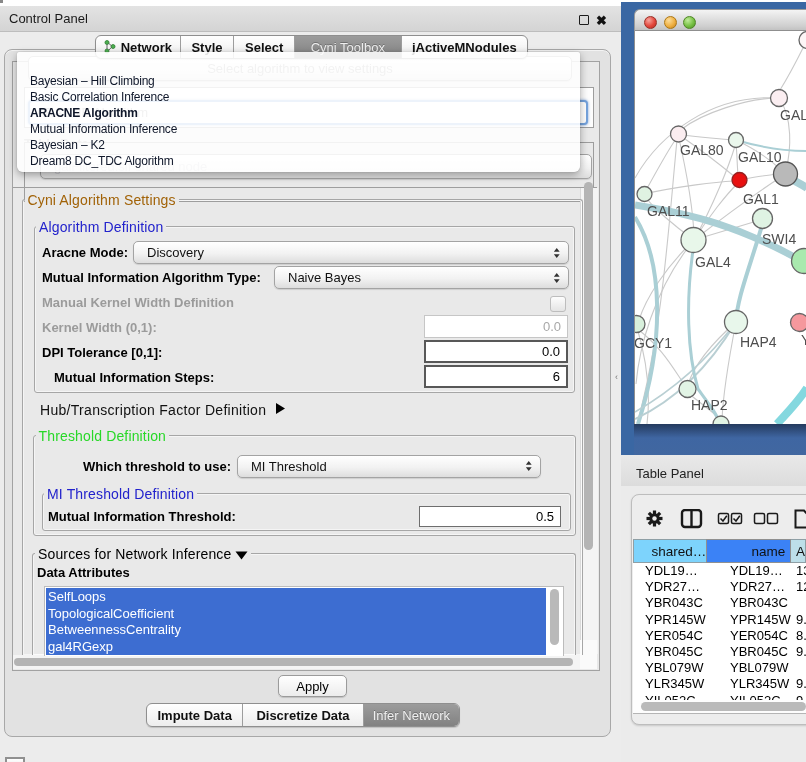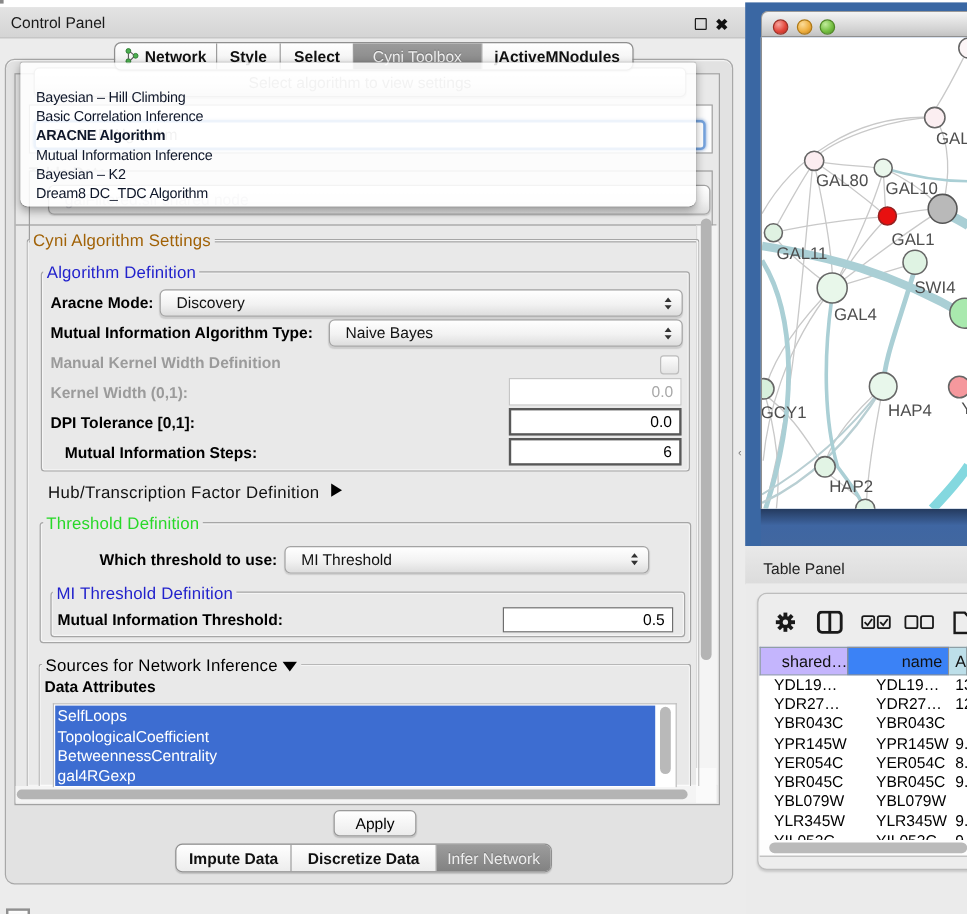--- a/index.html
+++ b/index.html
@@ -301,21 +301,21 @@
       <path d="M74.5 9.5 L77 12 L80.8 6.8"></path>
       <path d="M87.5 9.5 L90 12 L93.8 6.8"></path>
       <rect x="108.5" y="4.5" width="10" height="10" rx="1.5"></rect>
       <rect x="121.5" y="4.5" width="10" height="10" rx="1.5"></rect>
     </g>
 
     <path d="M149.5 1.5 L158 1.5 L162 6 L162 18.5 L149.5 18.5 Z" fill="none" stroke="#1a1a1a" stroke-width="2"></path>
   </svg>
 
   <div class="abs" style="left:633px;top:539px;width:173px;height:24px;display:flex;font-size:13.5px;color:#111;">
-    <div style="width:76px;background:#c4b5fd;border:1px solid #8f9fa5;border-right:none;
+    <div style="width:76px;background:#7dd3fc;border:1px solid #8f9fa5;border-right:none;
          display:flex;align-items:center;justify-content:center;box-sizing:border-box;">
          <span style="transform:translateX(9px);">shared…</span>
       </div>
     <div style="width:87px;background:#3b82f6;border:1px solid #909090;
          display:flex;align-items:center;justify-content:center;box-sizing:border-box;padding-left:40px;">name</div>
     <div style="flex:1;background:#bddfe9;border:1px solid #8f9fa5;border-left:none;
          display:flex;align-items:center;font-size:13.5px;box-sizing:border-box;padding-left:5px;">A</div>
   </div>
 
   <div class="abs" style="left:633px;top:563px;width:173px;height:137px;background:#fff;overflow:hidden;font-size:13px;color:#000;">

